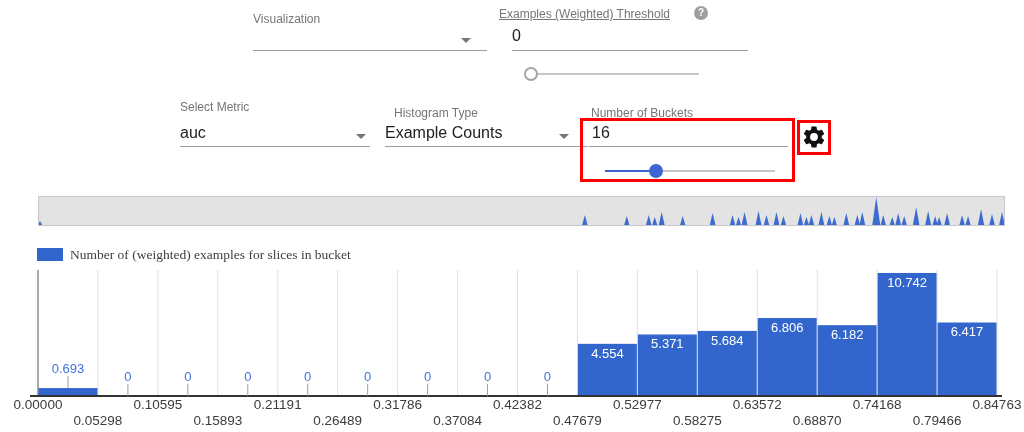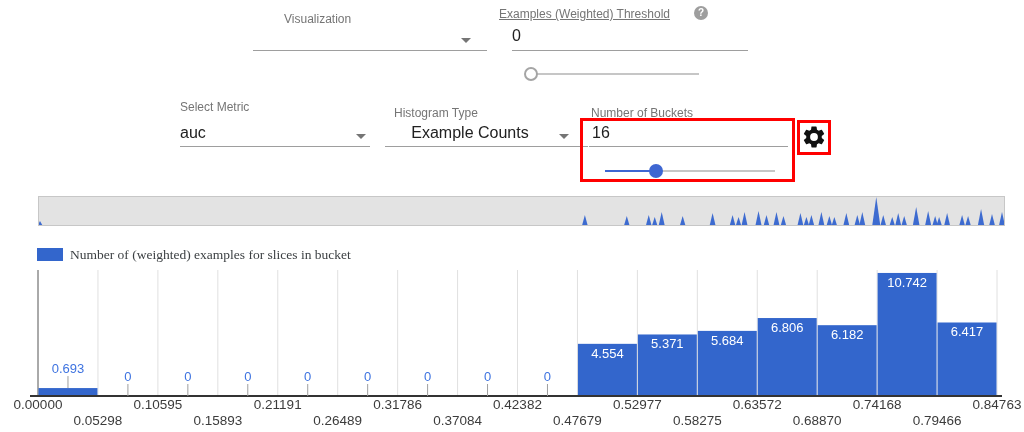--- a/index.html
+++ b/index.html
@@ -32,38 +32,38 @@
   #legend-swatch{position:absolute;left:0;top:1px;width:26px;height:13px;background:#3366cc;}
   #legend-text{position:absolute;left:33px;top:0;font-size:13.5px;color:#3c4043;white-space:nowrap;font-family:Liberation Serif, serif;}
 
   #histogram-svg{position:absolute;left:0;top:260px;}
 </style>
 </head>
 <body>
 
 <div id="app">
 
-  <div class="field-label" style="left:253px;top:12px;margin-left:31px;">Visualization</div>
+  <div class="field-label" style="left:253px;top:12px;">Visualization</div>
   <div class="caret" style="left:461px;top:38px;"></div>
   <div class="underline" style="left:253px;top:50px;width:234px;"></div>
 
   <div class="field-label" style="left:499px;top:7px;text-decoration:underline;">Examples (Weighted) Threshold</div>
   <div class="help-icon" style="left:694px;top:6px;">?</div>
   <input class="text-input" style="left: 512px; top: 27px; width: 230px;" value="0">
   <div class="underline" style="left:512px;top:50px;width:236px;"></div>
   <div class="slider-track" style="left:529px;top:73px;width:170px;"></div>
   <div class="slider-knob-hollow" style="left:524px;top:67px;"></div>
 
   <div class="field-label" style="left:180px;top:100px;">Select Metric</div>
   <div class="field-value" style="left:180px;top:124px;width:180px;cursor:pointer;">auc</div>
   <div class="caret" style="left:356px;top:134px;"></div>
   <div class="underline" style="left:180px;top:146px;width:190px;"></div>
 
   <div class="field-label" style="left:386px;top:106px;margin-left:8px;">Histogram Type</div>
-  <div class="field-value" style="left:385px;top:124px;width:170px;cursor:pointer;text-align:center;">Example Counts</div>
+  <div class="field-value" style="left:385px;top:124px;width:170px;cursor:pointer;">Example Counts</div>
   <div class="caret" style="left:559px;top:134px;"></div>
   <div class="underline" style="left:385px;top:146px;width:203px;"></div>
 
   <div class="field-label" style="left:591px;top:106px;">Number of Buckets</div>
   <input class="text-input" style="left: 592px; top: 124px; width: 190px;" value="16">
   <div class="underline" style="left:589px;top:146px;width:199px;"></div>
   <div class="slider-track" style="left:605px;top:170px;width:170px;"></div>
   <div class="slider-active" style="left:605px;top:170px;width:51px;"></div>
   <div class="slider-knob-filled" style="left:649px;top:164px;"></div>
   <div class="highlight-box" style="left:580px;top:118px;width:209px;height:58px;"></div>

